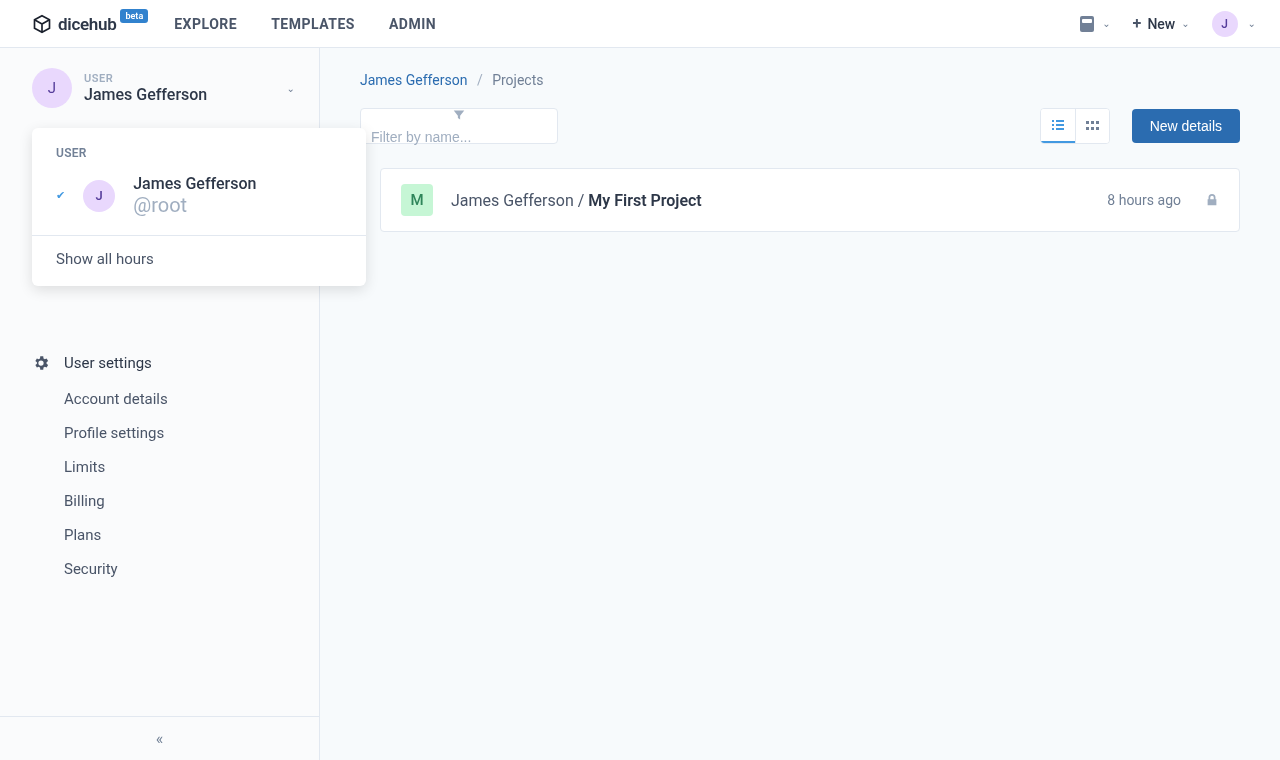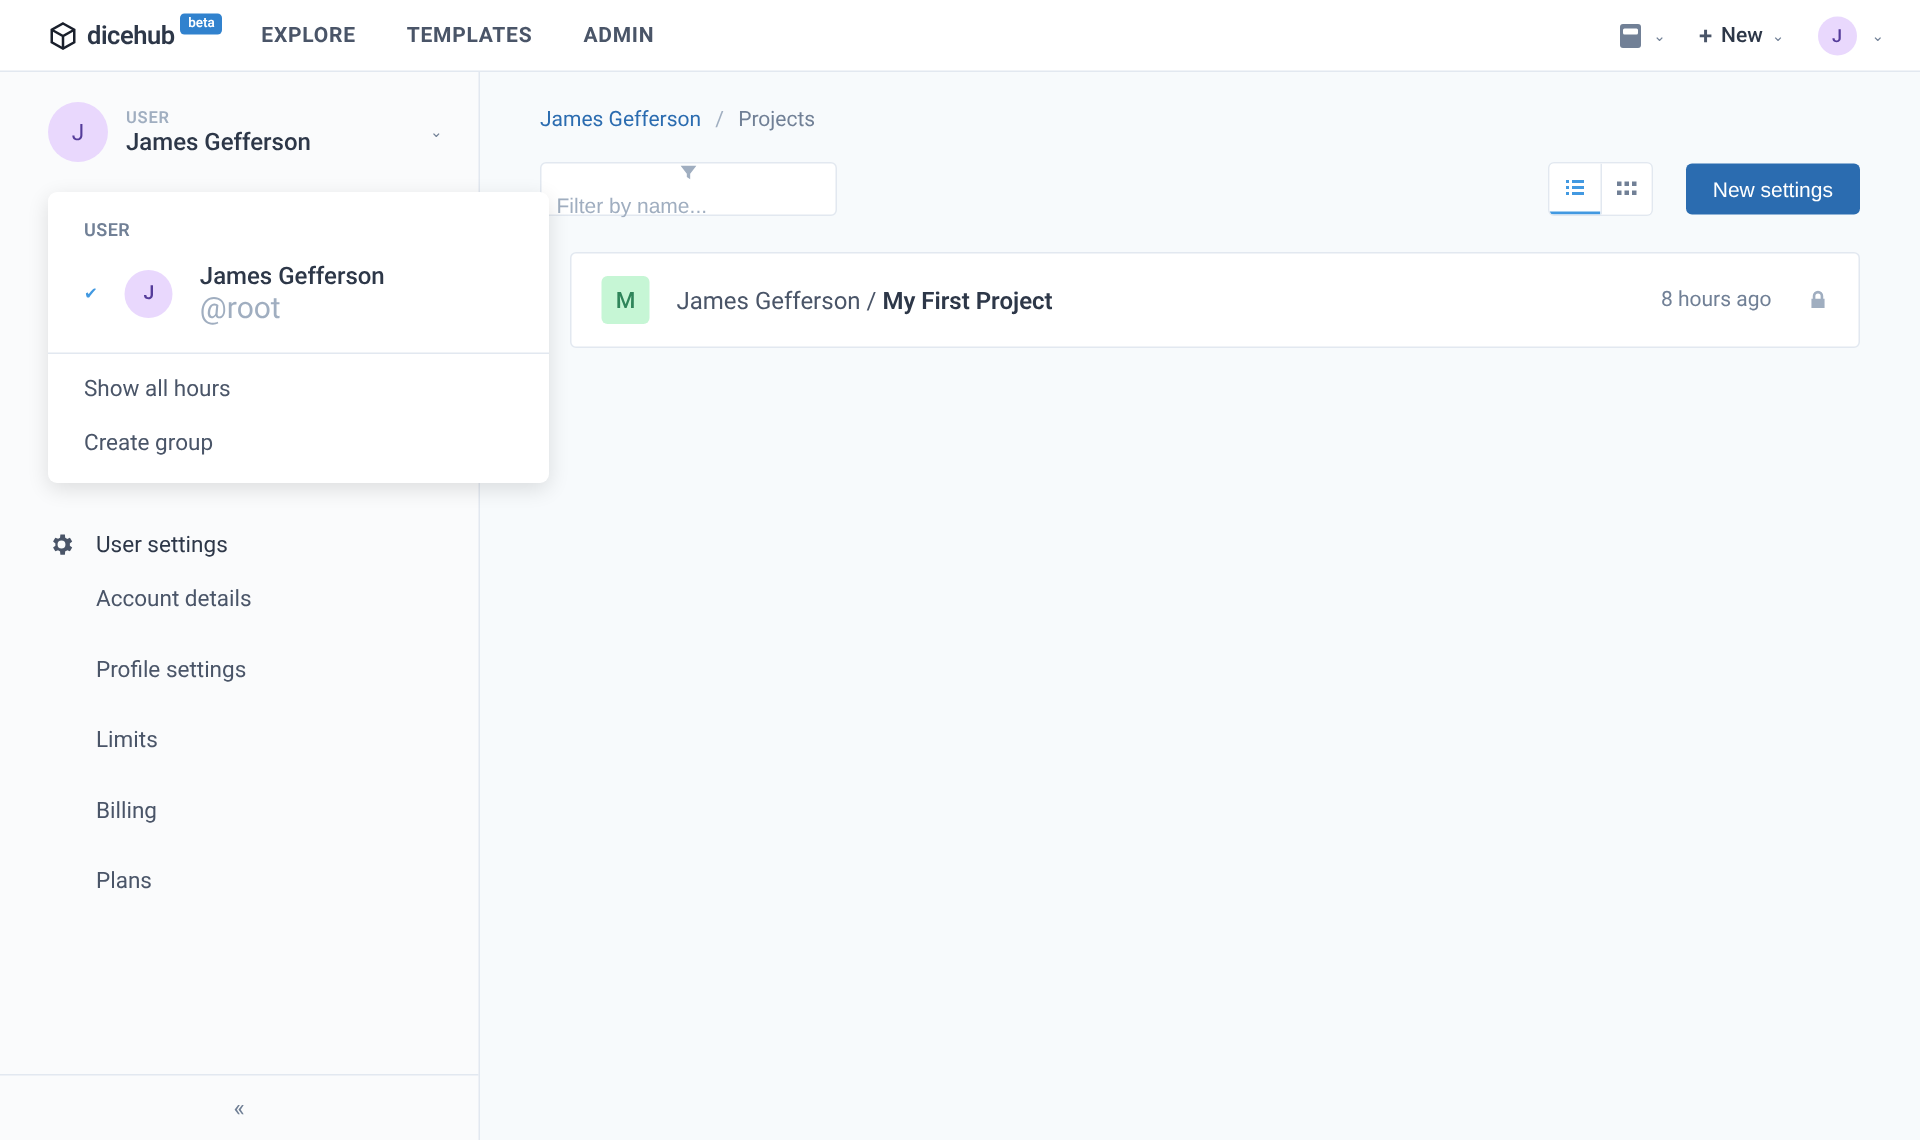--- a/index.html
+++ b/index.html
@@ -182,21 +182,21 @@
     color: var(--text-dark);
   }
   .side-item .gic {
     width: 18px; height: 18px;
     flex-shrink: 0;
   }
   .side-sub {
     padding-left: 32px;
     display: flex;
     flex-direction: column;
-    gap: 29px;
+    gap: 16px;
     margin-top: 8px;
     justify-content: flex-end;
   }
   .side-sub a {
     text-decoration: none;
     color: var(--text-medium);
     font-size: 15px;
   }
 
   .sidebar-footer {
@@ -434,38 +434,38 @@
         <div class="dp-user">
           <span class="check">✔</span>
           <span class="avatar purple">J</span>
           <div>
             <div class="uname">James Gefferson</div>
             <div class="uhandle">@root</div>
           </div>
         </div>
         <div class="dp-divider"></div>
         <div class="dp-link">Show all hours</div>
-        <div class="dp-link">Create group</div>
       </div>
 
       <div class="side-section" style="margin-top:220px;">
         <div class="side-item header">
           <span class="gic">
             <svg viewBox="0 0 24 24" width="18" height="18">
                 <path fill="#4a5568" d="M19.4 13a7.8 7.8 0 0 0 0-2l2.1-1.6-2-3.4-2.5 1a7.6 7.6 0 0 0-1.7-1L15 3h-4l-.3 2.9a7.6 7.6 0 0 0-1.7 1l-2.5-1-2 3.4L6.6 11a7.8 7.8 0 0 0 0 2l-2.1 1.6 2 3.4 2.5-1a7.6 7.6 0 0 0 1.7 1L11 21h4l.3-2.9a7.6 7.6 0 0 0 1.7-1l2.5 1 2-3.4ZM12 15.5A3.5 3.5 0 1 1 15.5 12 3.5 3.5 0 0 1 12 15.5Z"></path>
               </svg>
           </span>
           <span>User settings</span>
         </div>
         <div class="side-sub">
           <a href="#">Account details</a>
           <a href="#">Profile settings</a>
           <a href="#">Limits</a>
           <a href="#">Billing</a>
           <a href="#">Plans</a>
+          <a href="#">Security</a>
         </div>
       </div>
     </div>
     <div class="sidebar-footer">
       <span>«</span>
     </div>
   </div>
 
   <div class="main">
     <div class="crumbs">
@@ -507,21 +507,21 @@
                   <rect x="7" y="3" width="3" height="3"></rect>
                   <rect x="12" y="3" width="3" height="3"></rect>
                   <rect x="2" y="9" width="3" height="3"></rect>
                   <rect x="7" y="9" width="3" height="3"></rect>
                   <rect x="12" y="9" width="3" height="3"></rect>
                 </g>
               </svg>
           </span>
         </button>
       </div>
-      <button class="btn-primary">New settings</button>
+      <button class="btn-primary">New details</button>
     </div>
 
     <div class="project-row">
       <span class="pavatar">M</span>
       <span class="ptitle">
         <span>James Gefferson</span>
         <span> / </span>
         <span class="strong">My First Project</span>
       </span>
       <span class="pspacer"></span>

